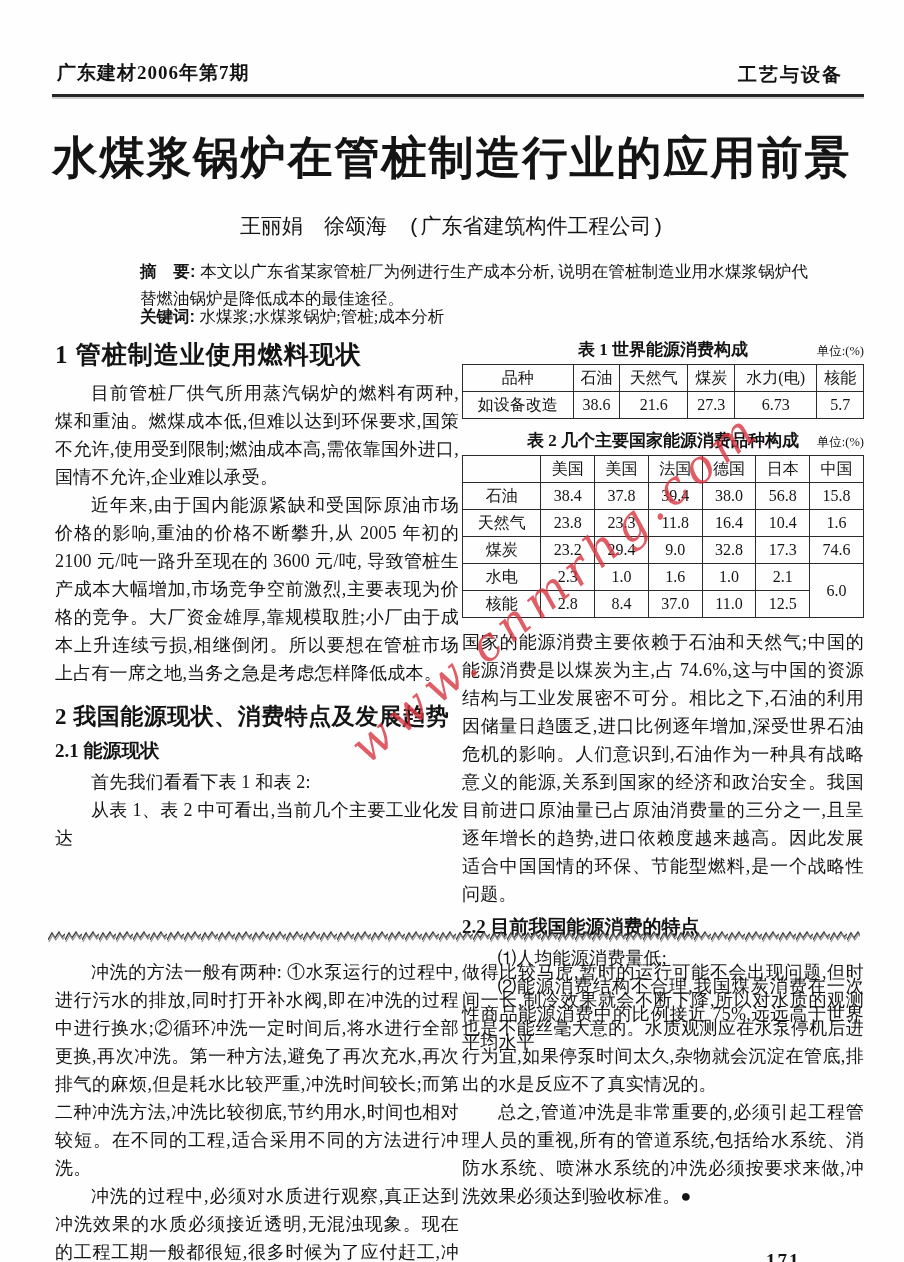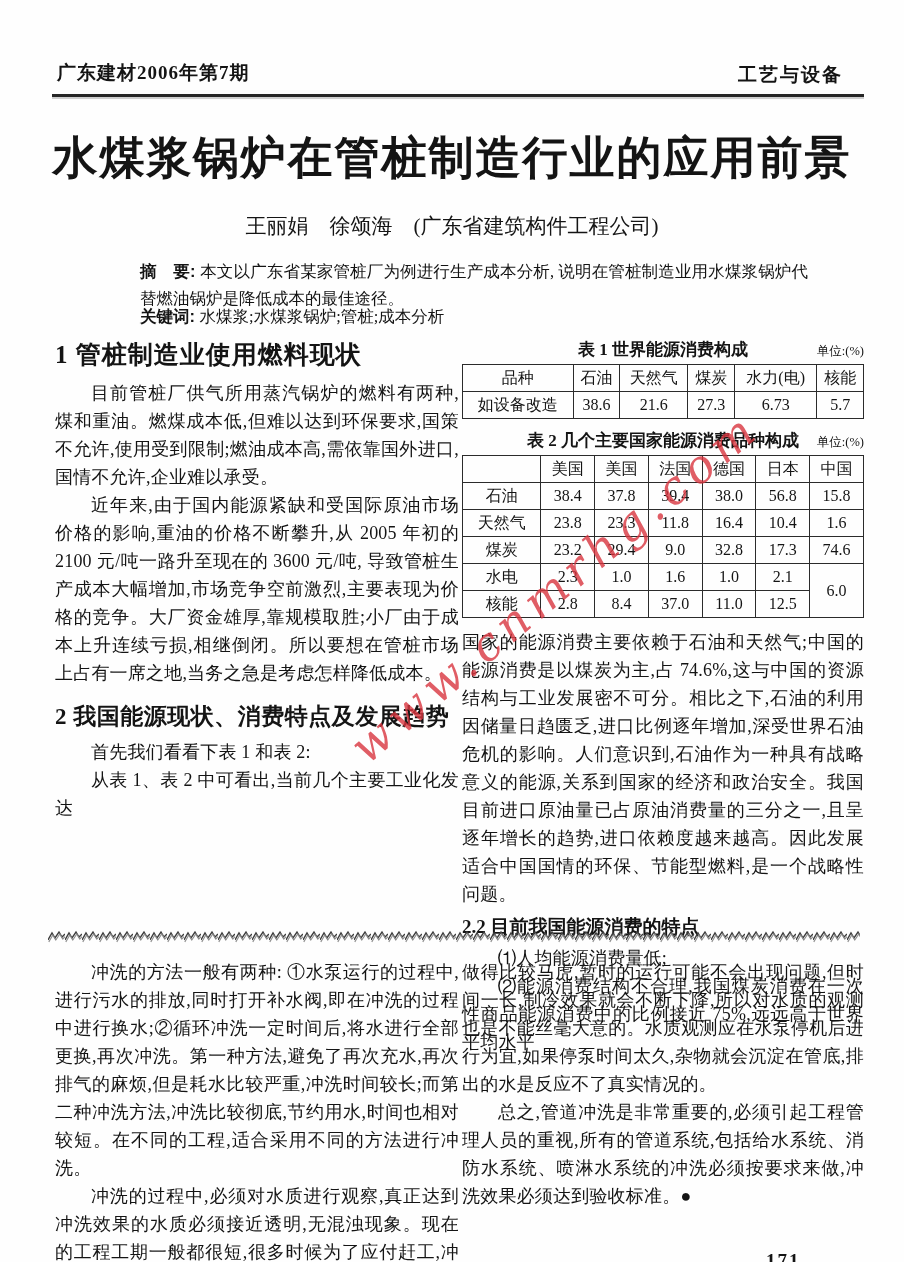--- a/index.html
+++ b/index.html
@@ -11,21 +11,21 @@
   }
   .abs{position:absolute;}
 
   
   .journal-name{left:57px;top:60px;font-size:19px;letter-spacing:1px;font-weight:600;}
   .column-tag{left:738px;top:62px;font-size:19px;letter-spacing:2px;font-weight:600;}
   .header-rule{left:52px;top:94px;width:812px;height:3px;background:#262626;box-shadow:0 2px 0 rgba(120,120,120,.35);}
 
   
   .paper-title{left:0;top:128px;width:904px;text-align:center;font-size:45px;font-weight:bold;letter-spacing:2px;}
-  .authors-line{left:0;top:212px;width:904px;text-align:center;font-size:21px;}
+  .authors-line{left:0;top:212px;width:904px;text-align:center;font-size:21px;font-family:Liberation Mono, monospace;}
   .abstract-block{left:140px;top:250px;width:668px;font-size:16.5px;line-height:27px;text-align:justify;margin-top:8px;}
   .abstract-block b, .keywords-line b{font-family:"Liberation Sans","DejaVu Sans",sans-serif;font-weight:bold;}
   .keywords-line{left:140px;top:306px;width:668px;font-size:16.5px;}
 
   
   .col{position:absolute;top:338px;}
   .col-left{left:55px;width:404px;}
   .col-right{left:462px;width:402px;}
   .col p{margin:0;font-size:18px;line-height:28px;text-align:justify;letter-spacing:.2px;}
   .indent{text-indent:2em;}
@@ -68,20 +68,21 @@
 <div class="abs paper-title">水煤浆锅炉在管桩制造行业的应用前景</div>
 <div class="abs authors-line">王丽娟　徐颂海　(广东省建筑构件工程公司)</div>
 <div class="abs abstract-block"><b>摘　要: </b><span>本文以广东省某家管桩厂为例进行生产成本分析, 说明在管桩制造业用水煤浆锅炉代替燃油锅炉是降低成本的最佳途径。</span></div>
 <div class="abs keywords-line"><b>关键词: </b><span>水煤浆;水煤浆锅炉;管桩;成本分析</span></div>
 
 <div class="col col-left">
   <h2 class="sec">1 管桩制造业使用燃料现状</h2>
   <p class="indent">目前管桩厂供气所用蒸汽锅炉的燃料有两种,煤和重油。燃煤成本低,但难以达到环保要求,国策不允许,使用受到限制;燃油成本高,需依靠国外进口,国情不允许,企业难以承受。</p>
   <p class="indent">近年来,由于国内能源紧缺和受国际原油市场价格的影响,重油的价格不断攀升,从 2005 年初的 2100 元/吨一路升至现在的 3600 元/吨, 导致管桩生产成本大幅增加,市场竞争空前激烈,主要表现为价格的竞争。大厂资金雄厚,靠规模取胜;小厂由于成本上升连续亏损,相继倒闭。所以要想在管桩市场上占有一席之地,当务之急是考虑怎样降低成本。</p>
   <h3 class="sec">2 我国能源现状、消费特点及发展趋势</h3>
+  <h4 class="sec">2.1 能源现状</h4>
   <p class="indent">首先我们看看下表 1 和表 2:</p>
   <p class="indent">从表 1、表 2 中可看出,当前几个主要工业化发达</p>
 </div>
 
 <div class="col col-right">
 
   <div class="tbl-caption-row">
     <span class="tbl-caption">表 1  世界能源消费构成</span>
     <span class="tbl-unit">单位:(%)</span>
   </div>

